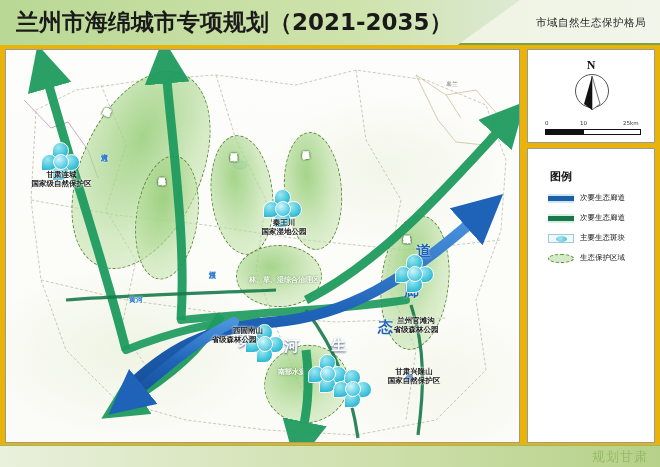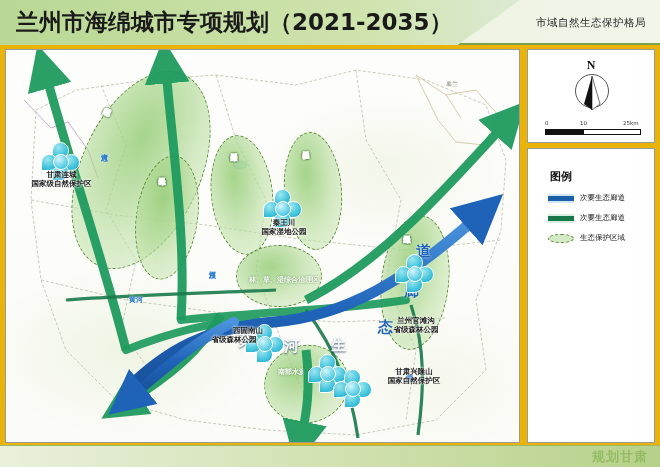--- a/index.html
+++ b/index.html
@@ -133,21 +133,21 @@
   
   .footer{
     position:absolute; left:0; bottom:0; width:660px; height:22px;
     background:linear-gradient(to right,#e9f0dc 0%, #cfe0ad 55%, #b6d189 100%);
     border-top:1px solid #9ab672;
   }
   .footer-text{
     position:absolute; right:10px; top:5px; font-size:8.5px; color:#2c2c2c; white-space:nowrap;
   }
   .watermark{
-    position:absolute; right:12px; top:2px; font-size:13px; font-weight:bold;
+    position:absolute; right:12px; top:2px; font-size:13px; font-weight:normal;
     color:rgba(120,170,70,.55); white-space:nowrap; letter-spacing:1px;text-align:right;
   }
 </style>
 </head>
 <body>
 
 <div id="page">
 
   <div class="titlebar">
     <div class="title-main">兰州市海绵城市专项规划（2021-2035）</div>
@@ -359,20 +359,24 @@
     <div class="legend-list">
       <div class="legend-row">
         <span class="legend-swatch sw-main"></span>
         <span class="legend-label">次要生态廊道</span>
       </div>
       <div class="legend-row">
         <span class="legend-swatch sw-second"></span>
         <span class="legend-label">次要生态廊道</span>
       </div>
       <div class="legend-row">
+        <span class="legend-swatch sw-patch"></span>
+        <span class="legend-label">主要生态斑块</span>
+      </div>
+      <div class="legend-row">
         <span class="legend-swatch sw-area"></span>
         <span class="legend-label">生态保护区域</span>
       </div>
     </div>
   </div>
 
   <div class="footer">
     <div class="watermark">规划甘肃</div>
   </div>
 

